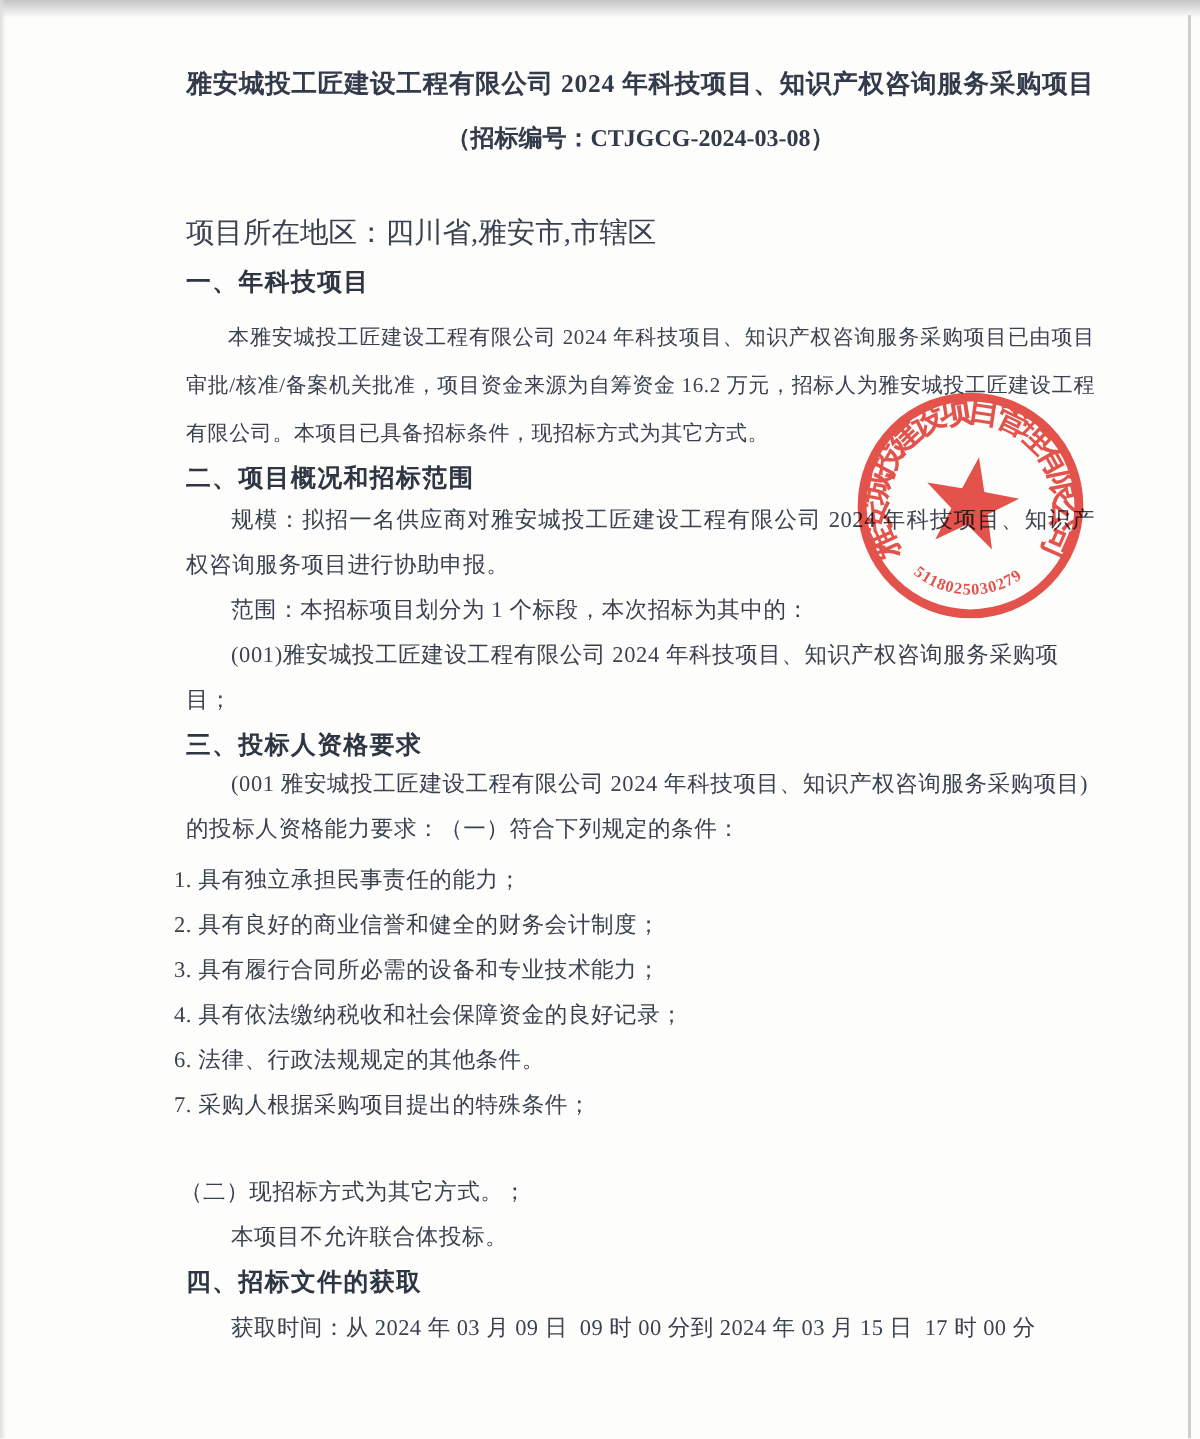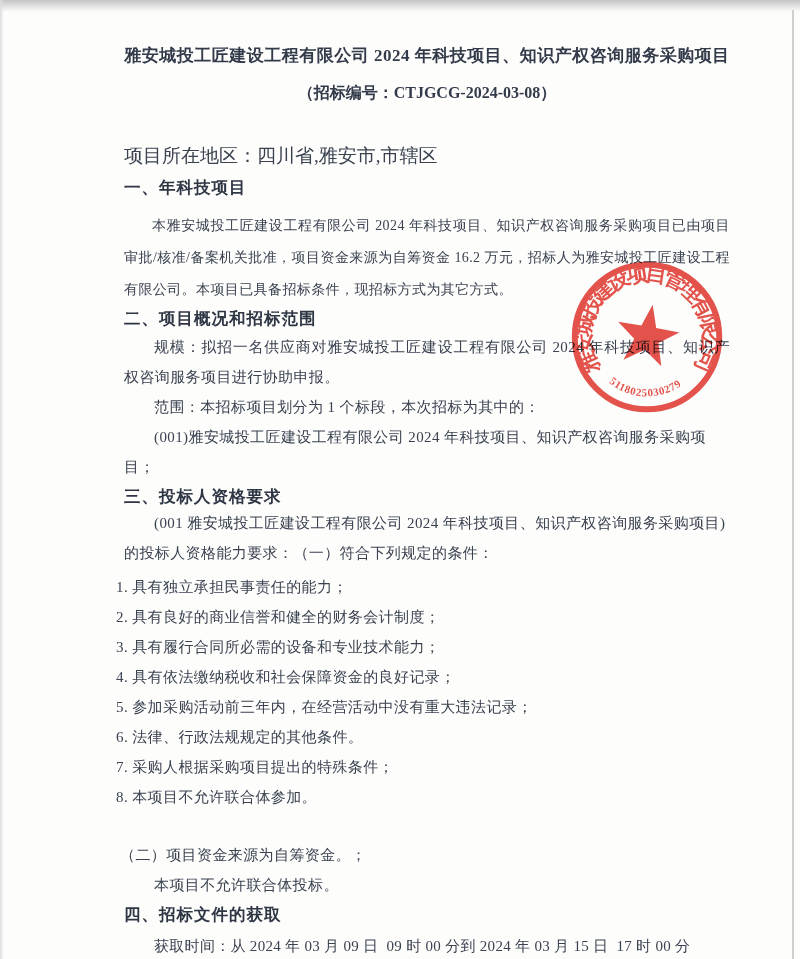--- a/index.html
+++ b/index.html
@@ -66,27 +66,25 @@
 
   <div class="h h3m">三、投标人资格要求</div>
   <div class="line30 ind">(001 雅安城投工匠建设工程有限公司 2024 年科技项目、知识产权咨询服务采购项目)</div>
   <div class="line30">的投标人资格能力要求：（一）符合下列规定的条件：</div>
 
   <div class="items">
     <div class="item">1. 具有独立承担民事责任的能力；</div>
     <div class="item">2. 具有良好的商业信誉和健全的财务会计制度；</div>
     <div class="item">3. 具有履行合同所必需的设备和专业技术能力；</div>
     <div class="item">4. 具有依法缴纳税收和社会保障资金的良好记录；</div>
-    <div class="item">5. 参加采购活动前三年内，在经营活动中没有重大违法记录；</div>
     <div class="item">6. 法律、行政法规规定的其他条件。</div>
     <div class="item">7. 采购人根据采购项目提出的特殊条件；</div>
-    <div class="item">8. 本项目不允许联合体参加。</div>
   </div>
 
-  <div class="note1">（二）项目资金来源为自筹资金。；</div>
+  <div class="note1">（二）现招标方式为其它方式。；</div>
   <div class="note2"><span>本项目</span><span class="it">不允许</span><span>联合体投标。</span></div>
 
   <div class="h h4m">四、招标文件的获取</div>
   <div class="time">获取时间：从 2024 年 03 月 09 日  09 时 00 分到 2024 年 03 月 15 日  17 时 00 分</div>
 </div>
 
 <svg class="seal" viewBox="0 0 190 190">
   <defs>
     <path id="arcTop" d="M 48.3 127.7 A 57 57 0 1 1 141.7 127.7" fill="none"></path>
     <path id="arcBottom" d="M 56.4 141 A 60 60 0 0 0 133.6 141" fill="none"></path>

